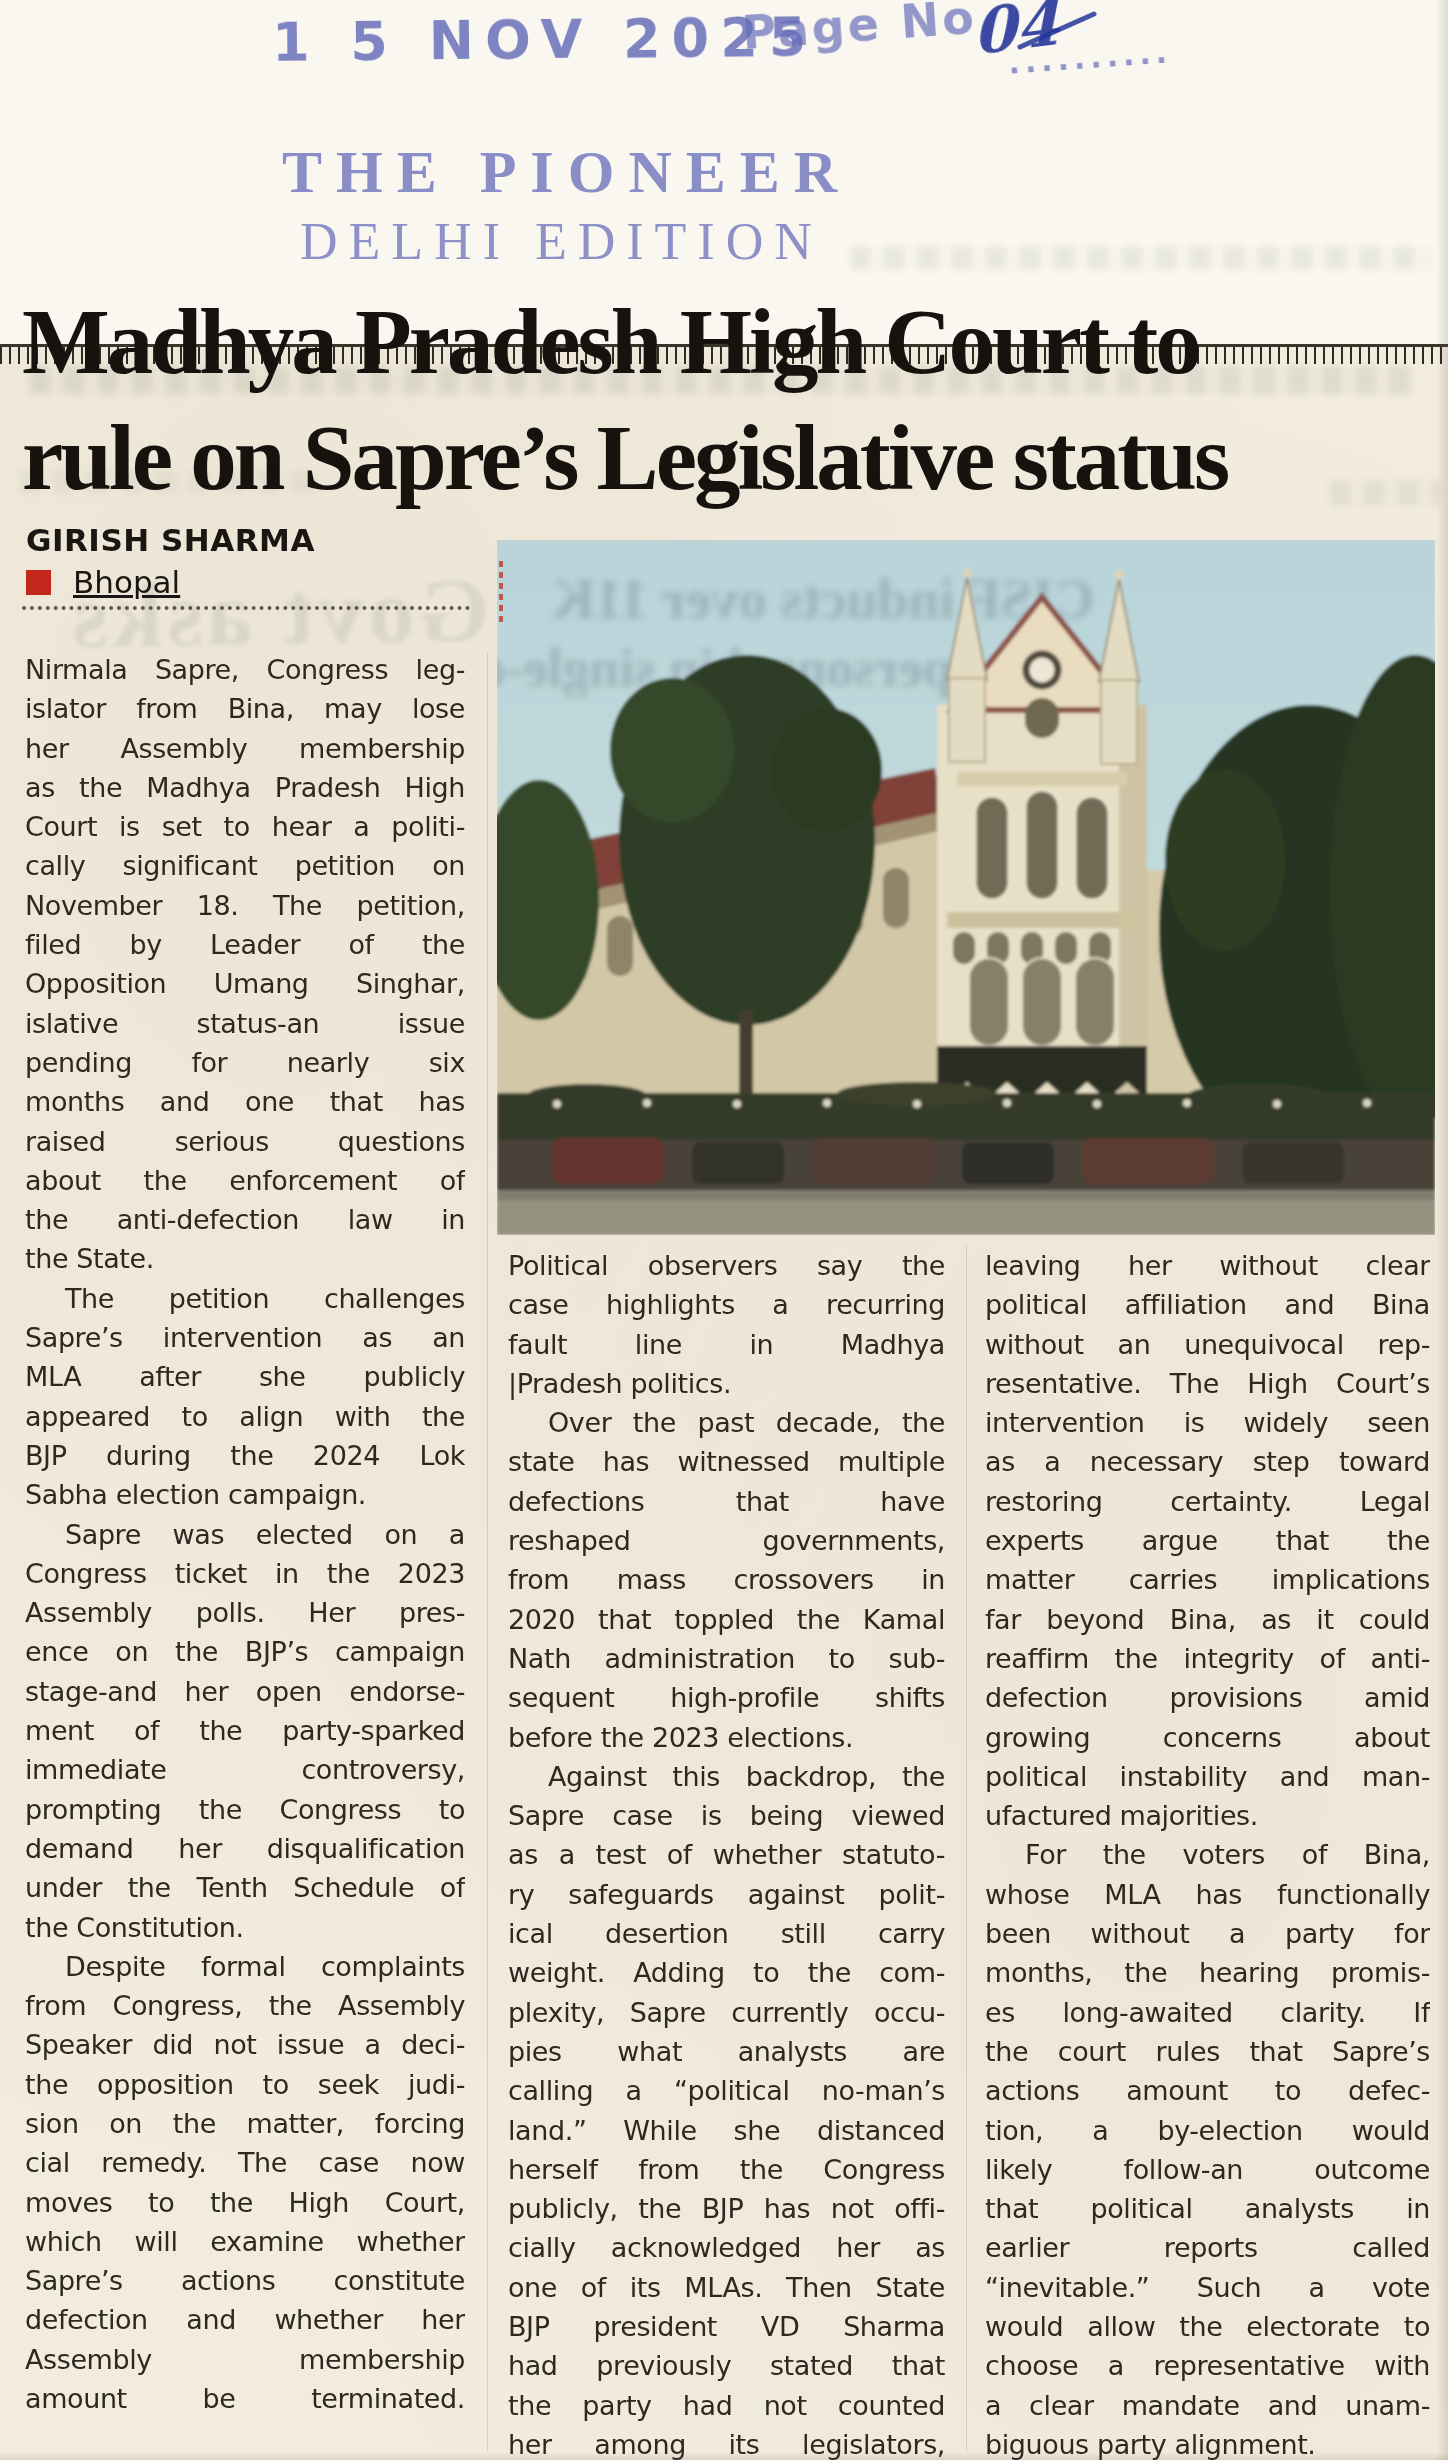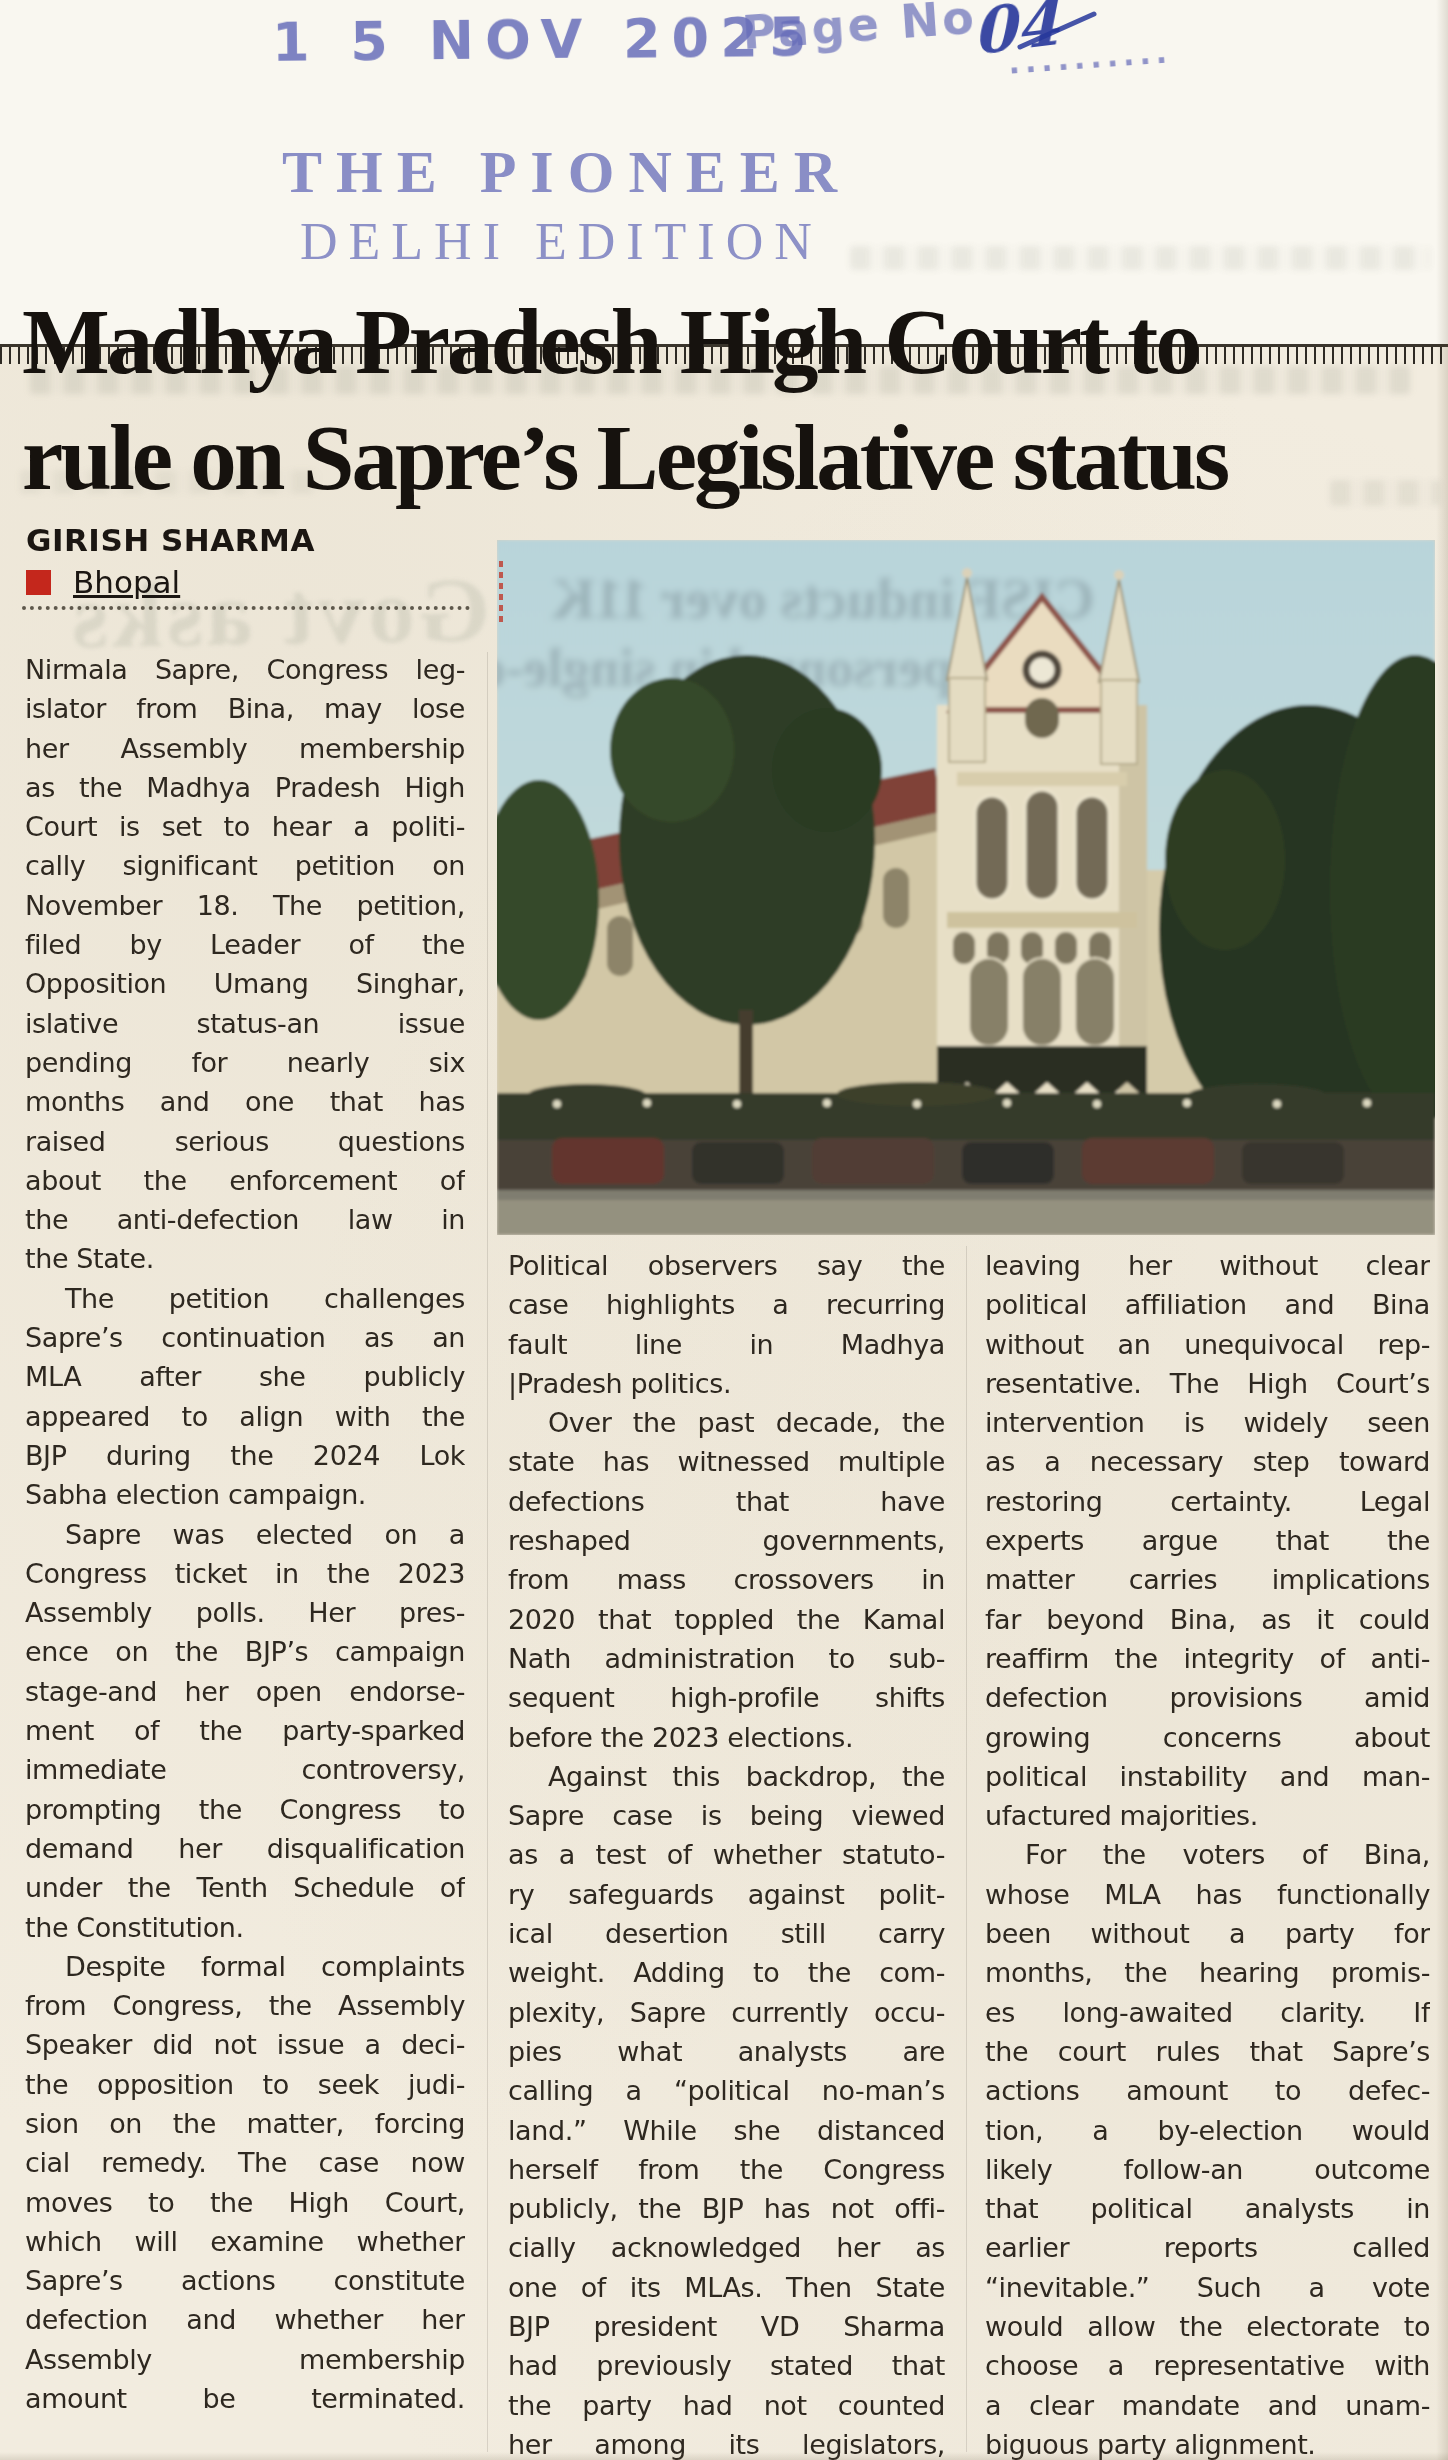--- a/index.html
+++ b/index.html
@@ -239,21 +239,21 @@
       <div class="line">filed by Leader of the</div>
       <div class="line">Opposition Umang Singhar,</div>
       <div class="line">islative status-an issue</div>
       <div class="line">pending for nearly six</div>
       <div class="line">months and one that has</div>
       <div class="line">raised serious questions</div>
       <div class="line">about the enforcement of</div>
       <div class="line">the anti-defection law in</div>
       <div class="line last">the State.</div>
       <div class="line indent">The petition challenges</div>
-      <div class="line">Sapre’s continuation as an</div>
+      <div class="line">Sapre’s intervention as an</div>
       <div class="line">MLA after she publicly</div>
       <div class="line">appeared to align with the</div>
       <div class="line">BJP during the 2024 Lok</div>
       <div class="line last">Sabha election campaign.</div>
       <div class="line indent">Sapre was elected on a</div>
       <div class="line">Congress ticket in the 2023</div>
       <div class="line">Assembly polls. Her pres-</div>
       <div class="line">ence on the BJP’s campaign</div>
       <div class="line">stage-and her open endorse-</div>
       <div class="line">ment of the party-sparked</div>

